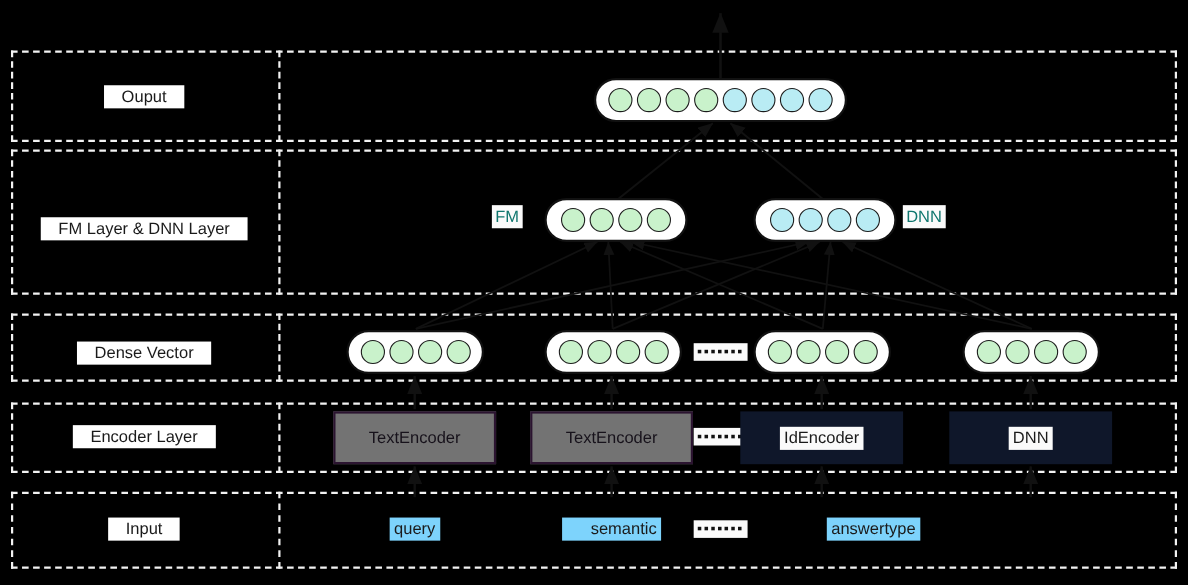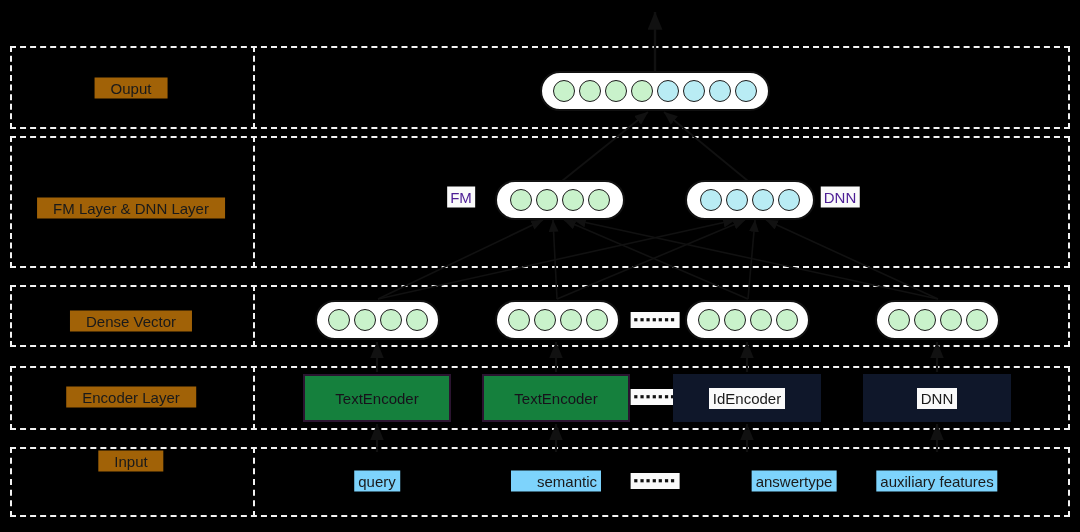--- a/index.html
+++ b/index.html
@@ -5,42 +5,42 @@
   html,body{margin:0;padding:0;background:#000;}
   body{width:1080px;height:532px;overflow:hidden;
        font-family:"Liberation Sans","DejaVu Sans",sans-serif;}
   #stage{position:relative;width:1080px;height:532px;background:#000;}
 
   
   .row{position:absolute;border:2px dashed #f2f2f2;box-sizing:border-box;}
   .row-div{position:absolute;border-left:2px dashed #f2f2f2;width:0;}
 
   
-  .rowlabel{position:absolute;color:#1a1a1a;background:#a16207;
+  .rowlabel{position:absolute;color:#1a1a1a;background:#ffffff;
             font-size:15px;line-height:19px;padding:1px 16px;white-space:nowrap;
             transform:translate(-50%,-50%);}
 
   
   .caps{position:absolute;box-sizing:border-box;border:2.5px solid #111;
         background:#fff;border-radius:22px;display:flex;align-items:center;
         justify-content:center;gap:4px;padding:0 7px;}
   .dot{width:22px;height:22px;border-radius:50%;border:1.6px solid #1c1c1c;
        box-sizing:border-box;flex:0 0 auto;}
   .g{background:#c9f2cb;}
   .c{background:#b9ecf4;}
 
   
-  .sidetag{position:absolute;color:#4c1d95;background:#fafafa;font-size:15px;
+  .sidetag{position:absolute;color:#0f766e;background:#fafafa;font-size:15px;
            line-height:19px;padding:1px 3px;white-space:nowrap;
            transform:translate(-50%,-50%);}
 
   
   .encbox{position:absolute;box-sizing:border-box;display:flex;
           align-items:center;justify-content:center;font-size:15px;}
-  .encbox.pink{background:#15803d;border:2px solid #2b1430;color:#17121b;}
+  .encbox.pink{background:#737373;border:2px solid #2b1430;color:#17121b;}
   .encbox.dark{background:#0f172a;border:none;color:#1a1a1a;}
   .encbox.dark span{background:#fafafa;padding:1px 4px;line-height:19px;}
 
   
   .inlabel{position:absolute;color:#1a1a1a;background:#7dd3fc;font-size:15px;
            line-height:19px;padding:1px 4px;white-space:nowrap;
            transform:translate(-50%,-50%);}
 
   
   .ellip{position:absolute;background:#fafafa;color:#111;font-size:13px;
@@ -67,21 +67,21 @@
   <div class="row" style="left:10px;top:366px;width:1060px;height:64px;"></div>
   <div class="row-div" style="left:253px;top:366px;height:64px;"></div>
 
   <div class="row" style="left:10px;top:447px;width:1060px;height:70px;"></div>
   <div class="row-div" style="left:253px;top:447px;height:70px;"></div>
 
   <div class="rowlabel" style="left:131px;top:88px;">Ouput</div>
   <div class="rowlabel" style="left:131px;top:208px;">FM Layer &amp; DNN Layer</div>
   <div class="rowlabel" style="left:131px;top:321px;">Dense Vector</div>
   <div class="rowlabel" style="left:131px;top:397px;">Encoder Layer</div>
-  <div class="rowlabel" style="left:131px;top:461px;">Input</div>
+  <div class="rowlabel" style="left:131px;top:481px;">Input</div>
 
   <svg class="wires" viewBox="0 0 1080 532">
     <defs>
       <marker id="ah" markerWidth="9" markerHeight="9" refX="7.4" refY="3.1" orient="auto" markerUnits="strokeWidth">
         <path d="M0,0 L7.6,3.1 L0,6.2 Z" fill="#111"></path>
       </marker>
     </defs>
 
     <line x1="655" y1="72" x2="655" y2="12" stroke="#111" stroke-width="2.4" marker-end="url(#ah)"></line>
 
@@ -173,15 +173,14 @@
     <span>IdEncoder</span>
   </div>
   <div class="encbox dark" style="left:863px;top:374px;width:148px;height:48px;">
     <span>DNN</span>
   </div>
 
   <div class="inlabel" style="left:377px;top:481px;">query</div>
   <div class="inlabel" style="left:556px;top:481px;padding-left:26px;">semantic</div>
   <div class="ellip" style="left:655px;top:481px;">▪▪▪▪▪▪▪</div>
   <div class="inlabel" style="left:780px;top:481px;margin-left:14px;">answertype</div>
-  <div class="inlabel" style="left:937px;top:481px;">auxiliary features</div>
 
 </div>
 
 </body></html>

